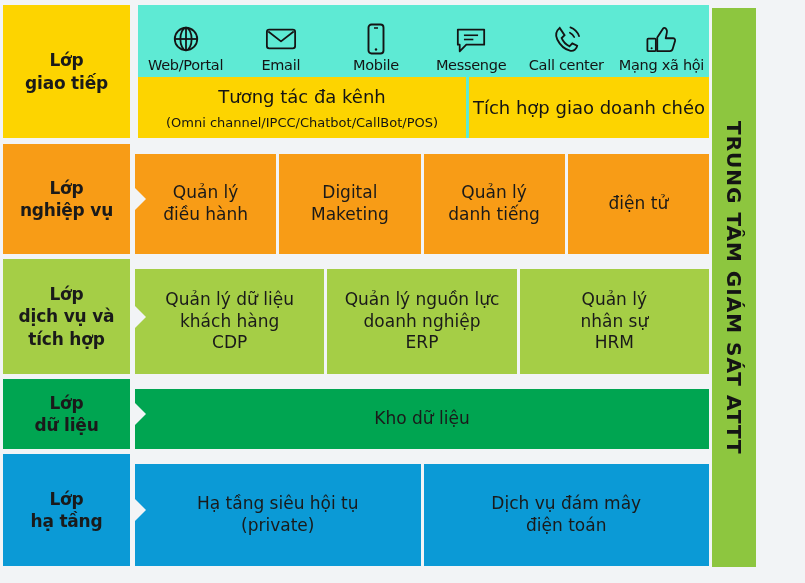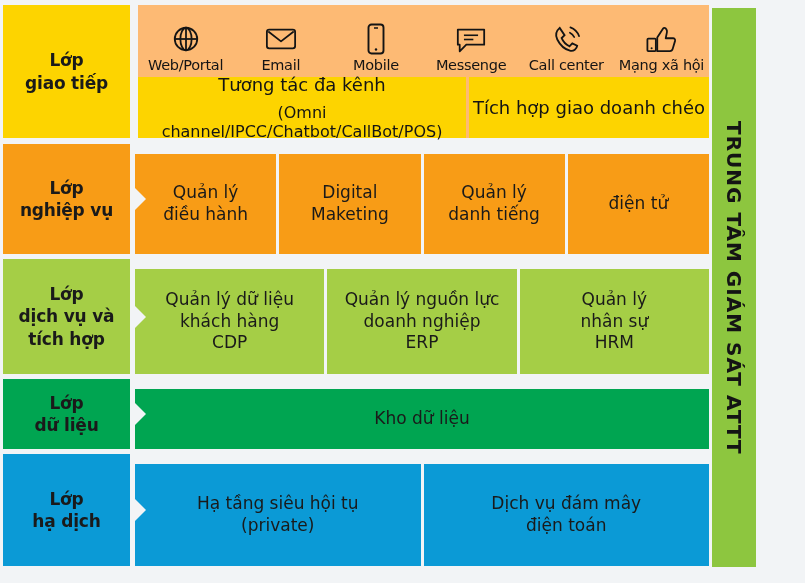--- a/index.html
+++ b/index.html
@@ -82,21 +82,21 @@
   
   #row-comm { top: 5px; height: 133px; }
   #row-comm .label-cell { background: #FDD400; }
 
   #comm-strip {
     position: absolute;
     left: 135px;
     top: 0;
     right: 0;
     height: 100%;
-    background: #fdba74;
+    background: #5eead4;
   }
 
   #channel-row {
     position: absolute;
     left: 0; top: 0; right: 0;
     height: 72px;
     display: flex;
   }
 
   .channel {
@@ -138,21 +138,21 @@
     width: 328px;
     background: #FDD400;
     display: flex;
     flex-direction: column;
     align-items: center;
     justify-content: center;
     text-align: center;
   }
 
   #omni-box .main { font-size: 18px; color: #141414; }
-  #omni-box .sub  { font-size: 16px; color: #141414; margin-top: 8px; }
+  #omni-box .sub  { font-size: 13px; color: #141414; margin-top: 8px; }
 
   #cross-box {
     flex: 1;
     background: #FDD400;
     display: flex;
     align-items: center;
     justify-content: center;
     text-align: center;
     font-size: 18px;
     color: #141414;
@@ -385,21 +385,21 @@
         <span>Kho dữ liệu</span>
       </div>
     </div>
   </div>
 
   <div class="band" id="row-infra">
 
     <div class="label-cell">
       <div>
         <span>Lớp</span><br>
-        <span>hạ dịch</span>
+        <span>hạ tầng</span>
       </div>
     </div>
 
     <svg class="chevron" viewBox="0 0 11 22">
       <path d="M0 0 L11 11 L0 22 Z" fill="#f2f4f6"></path>
     </svg>
 
     <div class="content-strip">
       <div class="cell">
         <span>Hạ tầng siêu hội tụ</span>

